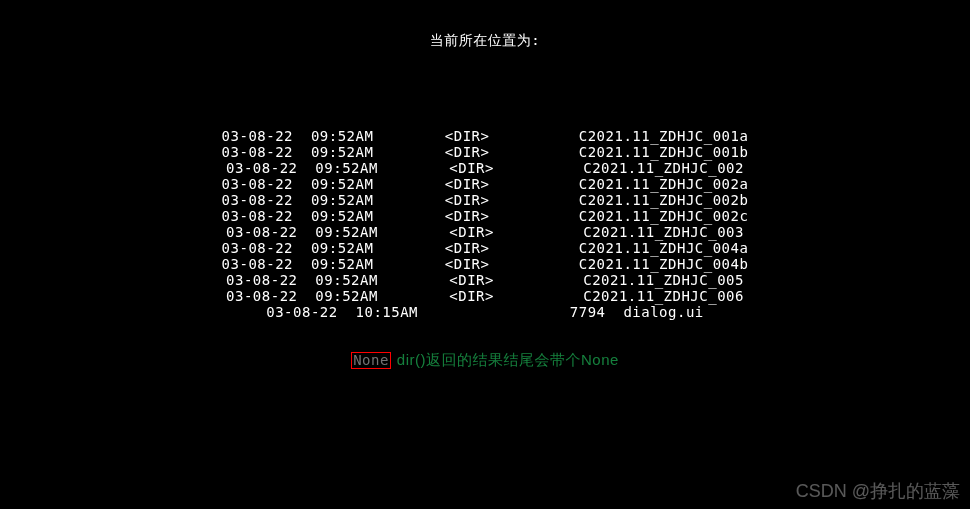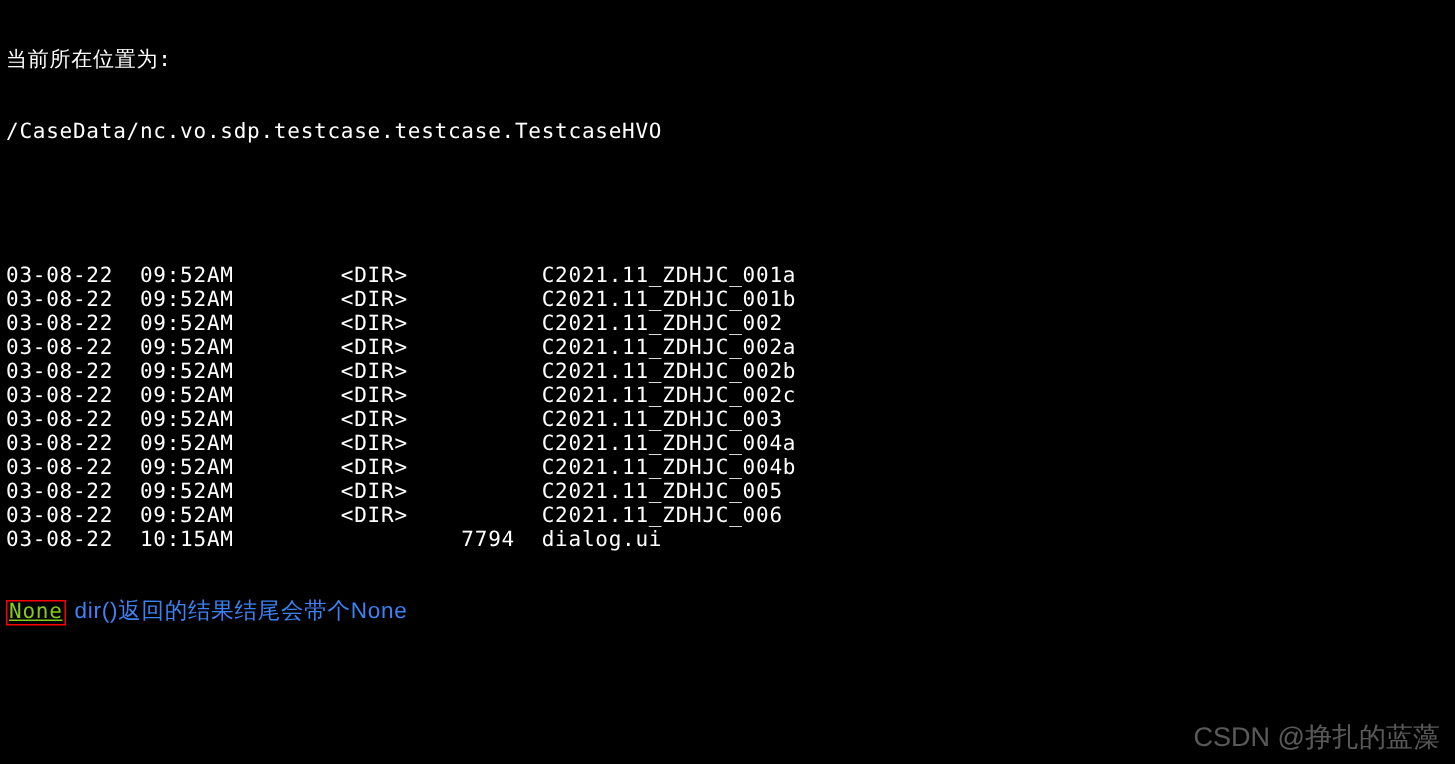--- a/index.html
+++ b/index.html
@@ -13,52 +13,50 @@
     width: 970px;
     height: 509px;
     overflow: hidden;
     position: relative;
   }
   .terminal {
     padding: 0 4px;
     white-space: pre;
     letter-spacing: 0.5px;
   }
-  .line { display: block; }
+  .line { display: block; text-align: center; }
   .none-box {
     display: inline-block;
     border: 1px solid #ff0000;
-    color: #84cc16;
+    color: #737373;
     padding: 0 1px;
     line-height: 15px;
-    text-decoration: underline;
   }
   .red-annotation {
-    color: #3b82f6;
+    color: #15803d;
     font-family: "Microsoft YaHei", sans-serif;
     font-size: 15px;
     margin-left: 6px;
   }
   .blank { height: 16px; }
   .watermark {
     position: absolute;
     right: 10px;
     bottom: 10px;
     color: rgba(255,255,255,0.35);
     font-family: "Microsoft YaHei", sans-serif;
     font-size: 18px;
     pointer-events: none;
   }
 </style>
 </head>
 <body>
 
 <div class="terminal">
   <span class="line">当前所在位置为:</span>
-  <span class="line">/CaseData/nc.vo.sdp.testcase.testcase.TestcaseHVO</span>
   <div class="blank"></div>
   <div id="dir-rows"><span class="line dir-row">03-08-22  09:52AM        &lt;DIR&gt;          C2021.11_ZDHJC_001a</span><span class="line dir-row">03-08-22  09:52AM        &lt;DIR&gt;          C2021.11_ZDHJC_001b</span><span class="line dir-row">03-08-22  09:52AM        &lt;DIR&gt;          C2021.11_ZDHJC_002</span><span class="line dir-row">03-08-22  09:52AM        &lt;DIR&gt;          C2021.11_ZDHJC_002a</span><span class="line dir-row">03-08-22  09:52AM        &lt;DIR&gt;          C2021.11_ZDHJC_002b</span><span class="line dir-row">03-08-22  09:52AM        &lt;DIR&gt;          C2021.11_ZDHJC_002c</span><span class="line dir-row">03-08-22  09:52AM        &lt;DIR&gt;          C2021.11_ZDHJC_003</span><span class="line dir-row">03-08-22  09:52AM        &lt;DIR&gt;          C2021.11_ZDHJC_004a</span><span class="line dir-row">03-08-22  09:52AM        &lt;DIR&gt;          C2021.11_ZDHJC_004b</span><span class="line dir-row">03-08-22  09:52AM        &lt;DIR&gt;          C2021.11_ZDHJC_005</span><span class="line dir-row">03-08-22  09:52AM        &lt;DIR&gt;          C2021.11_ZDHJC_006</span><span class="line dir-row">03-08-22  10:15AM                 7794  dialog.ui</span></div>
   <div class="line"><span class="none-box">None</span><span class="red-annotation">dir()返回的结果结尾会带个None</span></div>
   <div class="blank"></div>
   
   
 </div>
 
 <div class="watermark">CSDN @挣扎的蓝藻</div>
 

